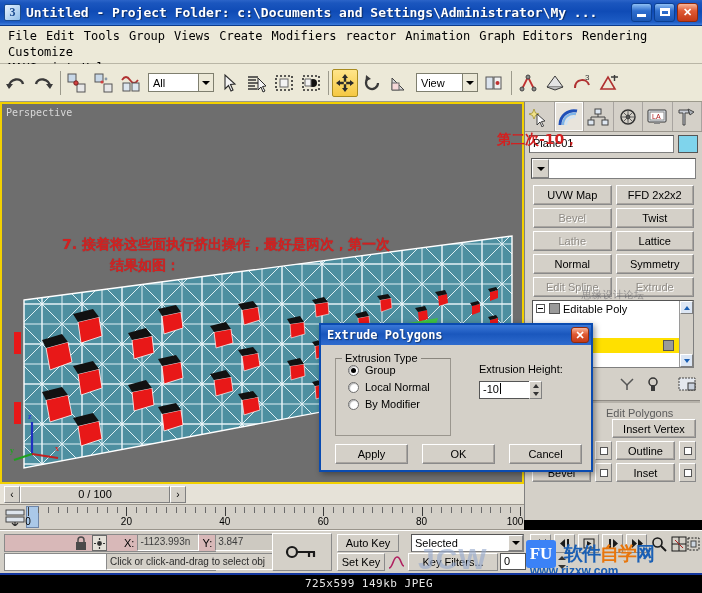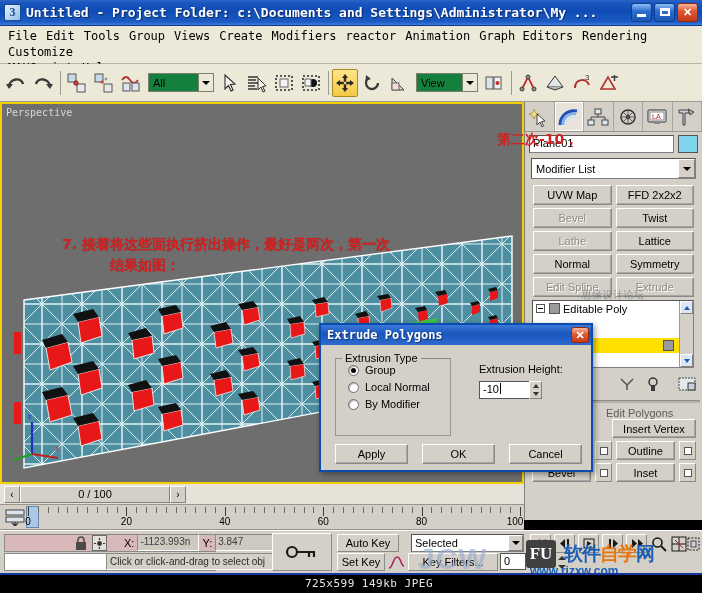--- a/index.html
+++ b/index.html
@@ -72,21 +72,21 @@
   }
   .tbtn {
     width: 26px; height: 28px; margin-right: 1px;
     display: flex; align-items: center; justify-content: center;
     border: 1px solid transparent; border-radius: 2px;
     position: relative;
   }
   .tbtn.on { background: linear-gradient(180deg,#ffe58a,#f5c842); border: 1px solid #a98c20; }
   .tsep { width: 1px; height: 24px; background: #9c9a8c; margin: 0 3px; }
   .tdrop {
-    height: 19px; background: #15803d; border: 1px solid #7f7f6f;
+    height: 19px; background: #ffffff; border: 1px solid #7f7f6f;
     display: flex; align-items: center; margin: 0 3px;
     font: 11px "Liberation Sans", sans-serif;
   }
   .tdrop span { padding: 0 4px; flex: 1; white-space: nowrap; }
   .tdrop .arr {
     width: 15px; height: 17px; background: #ece9d8; border-left: 1px solid #7f7f6f;
     display:flex; align-items:center; justify-content:center;
   }
   .caret { width:0;height:0;border-left:4px solid transparent;border-right:4px solid transparent;border-top:4px solid #000; }
 
@@ -320,21 +320,21 @@
   }
   .wm2-jcw {
     position:absolute; left:0; top:4px;
     font: bold 30px "Liberation Sans", sans-serif;
     color: rgba(150,170,205,.62); letter-spacing: 1px;
   }
   .wm2-box {
     position:absolute; left:108px; top:2px; display:flex; align-items:center;
   }
   .wm2-logo {
-    width:30px;height:28px;background:#404040;border-radius:3px;
+    width:30px;height:28px;background:#3b82f6;border-radius:3px;
     color:#fff;font:bold 17px "Liberation Serif",serif;
     display:flex;align-items:center;justify-content:center;
   }
   .wm2-cn {
     font: bold 19px "DejaVu Sans", sans-serif; color:#1a5fb4;
     margin-left:8px; letter-spacing:-1px;
   }
   .wm2-cn .o { color:#e8760c; }
   .wm2-url {
     position:absolute; left:112px; top:26px;
@@ -823,21 +823,20 @@
           </svg>
       </div>
     </div>
 
     <div class="namerow">
       <div class="namefield">Plane01</div>
       <div class="colorswatch"></div>
     </div>
 
     <div class="modlist">
-      <span>Modifier List</span>
       <div class="arr">
           <div class="caret"></div>
         </div>
     </div>
 
     <div class="modgrid">
       <div class="mbtn">UVW Map</div>
       <div class="mbtn">FFD 2x2x2</div>
       <div class="mbtn dis">Bevel</div>
       <div class="mbtn">Twist</div>

